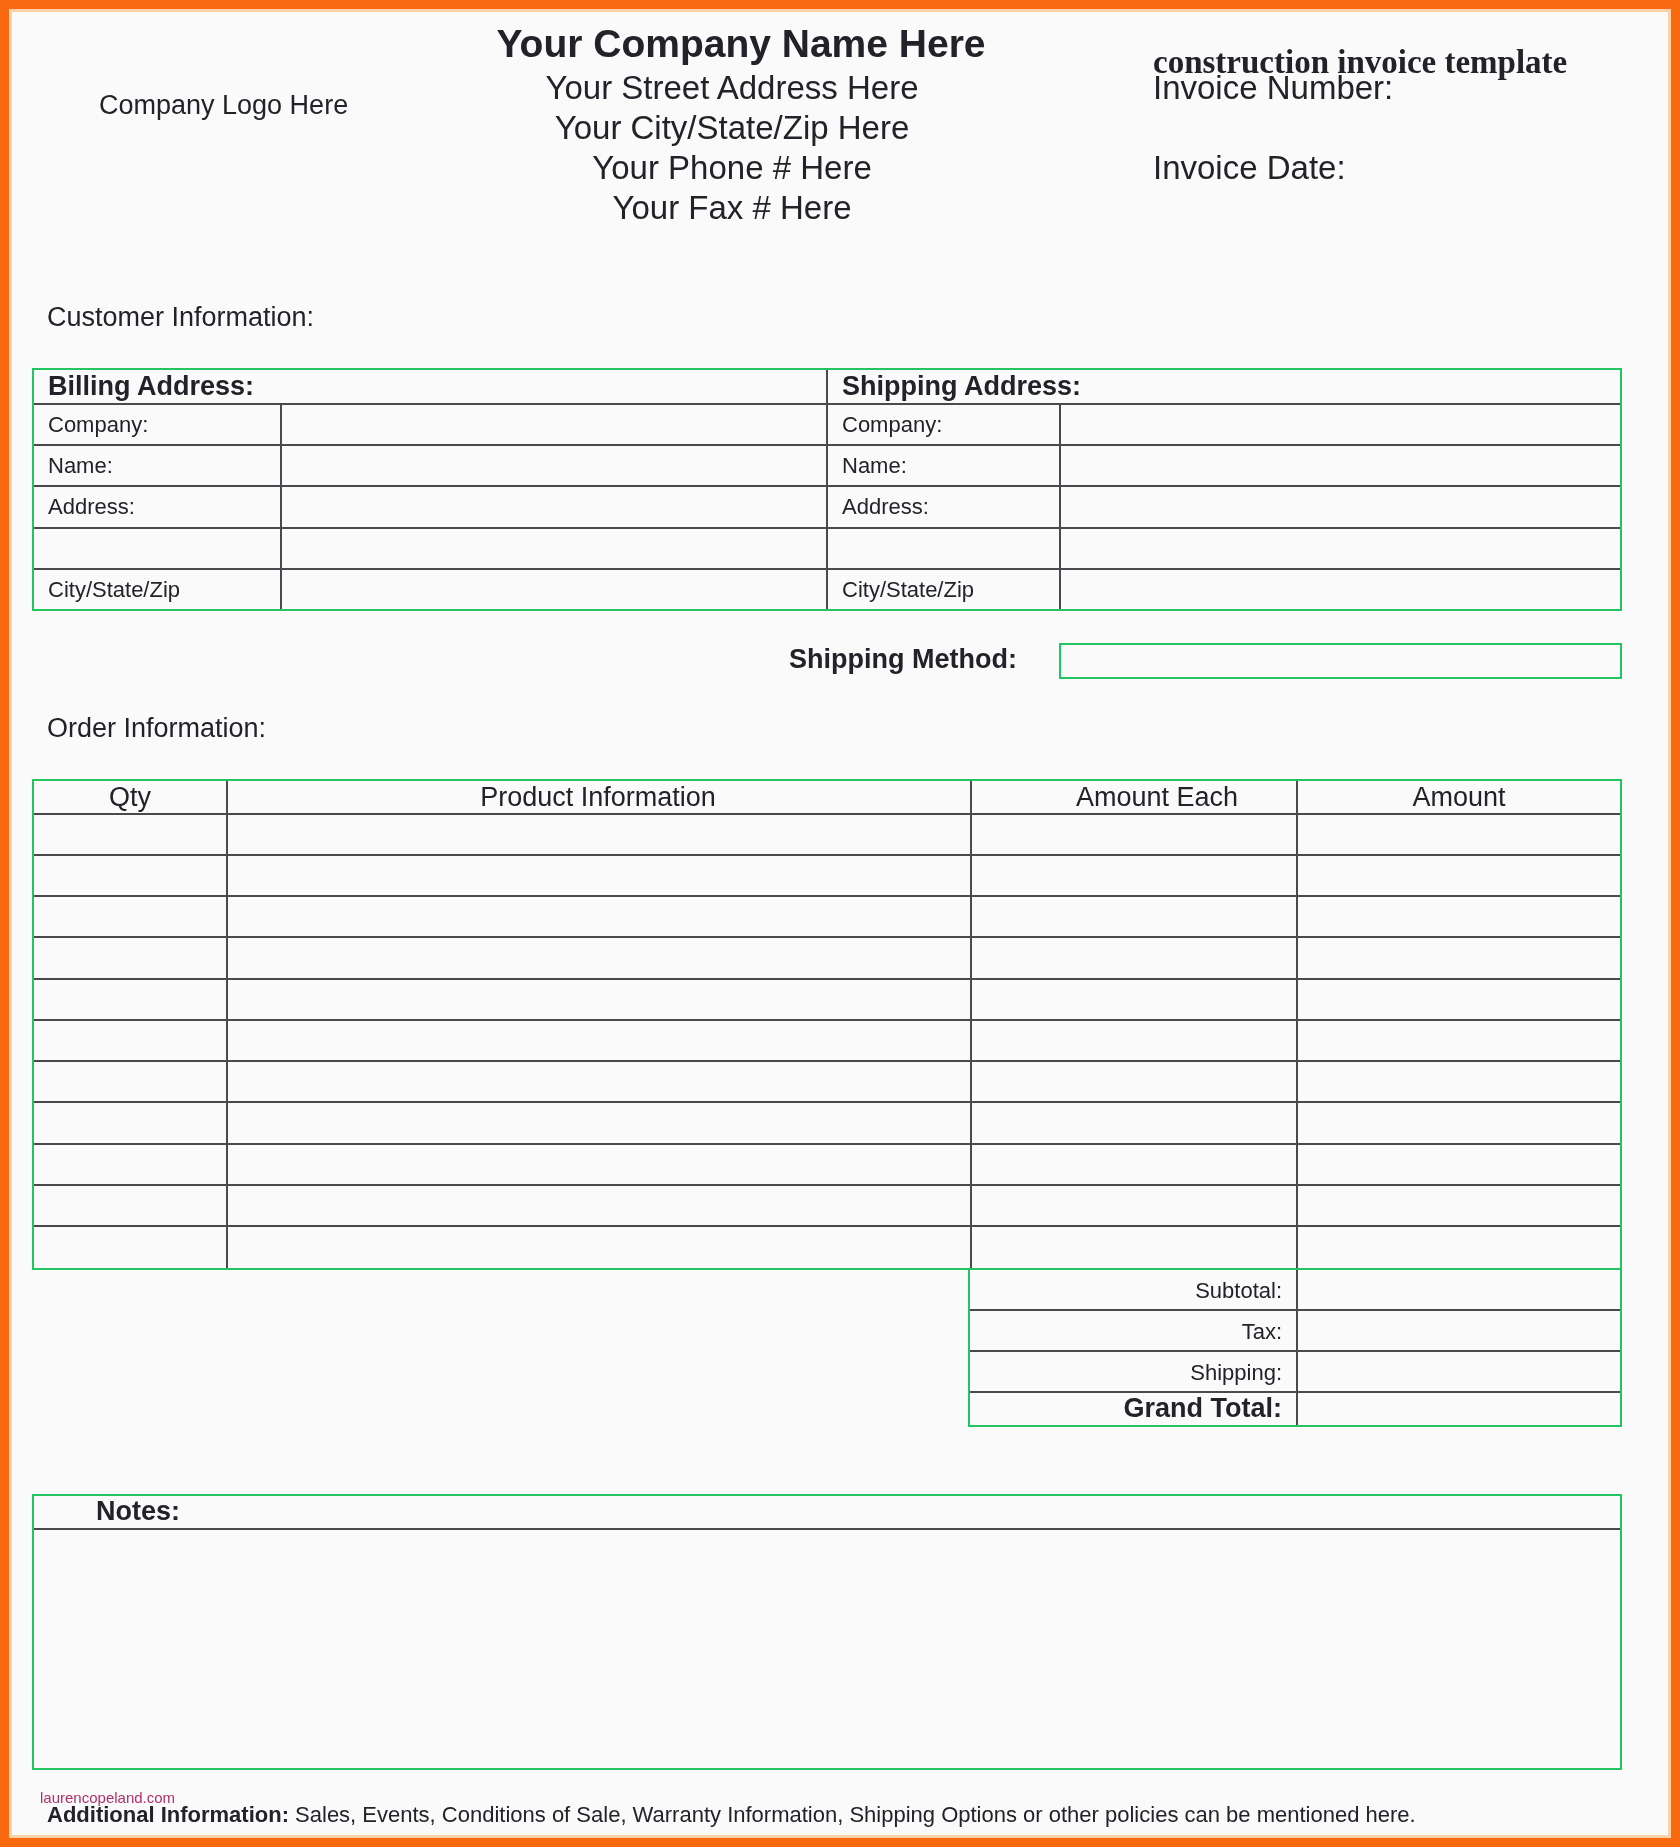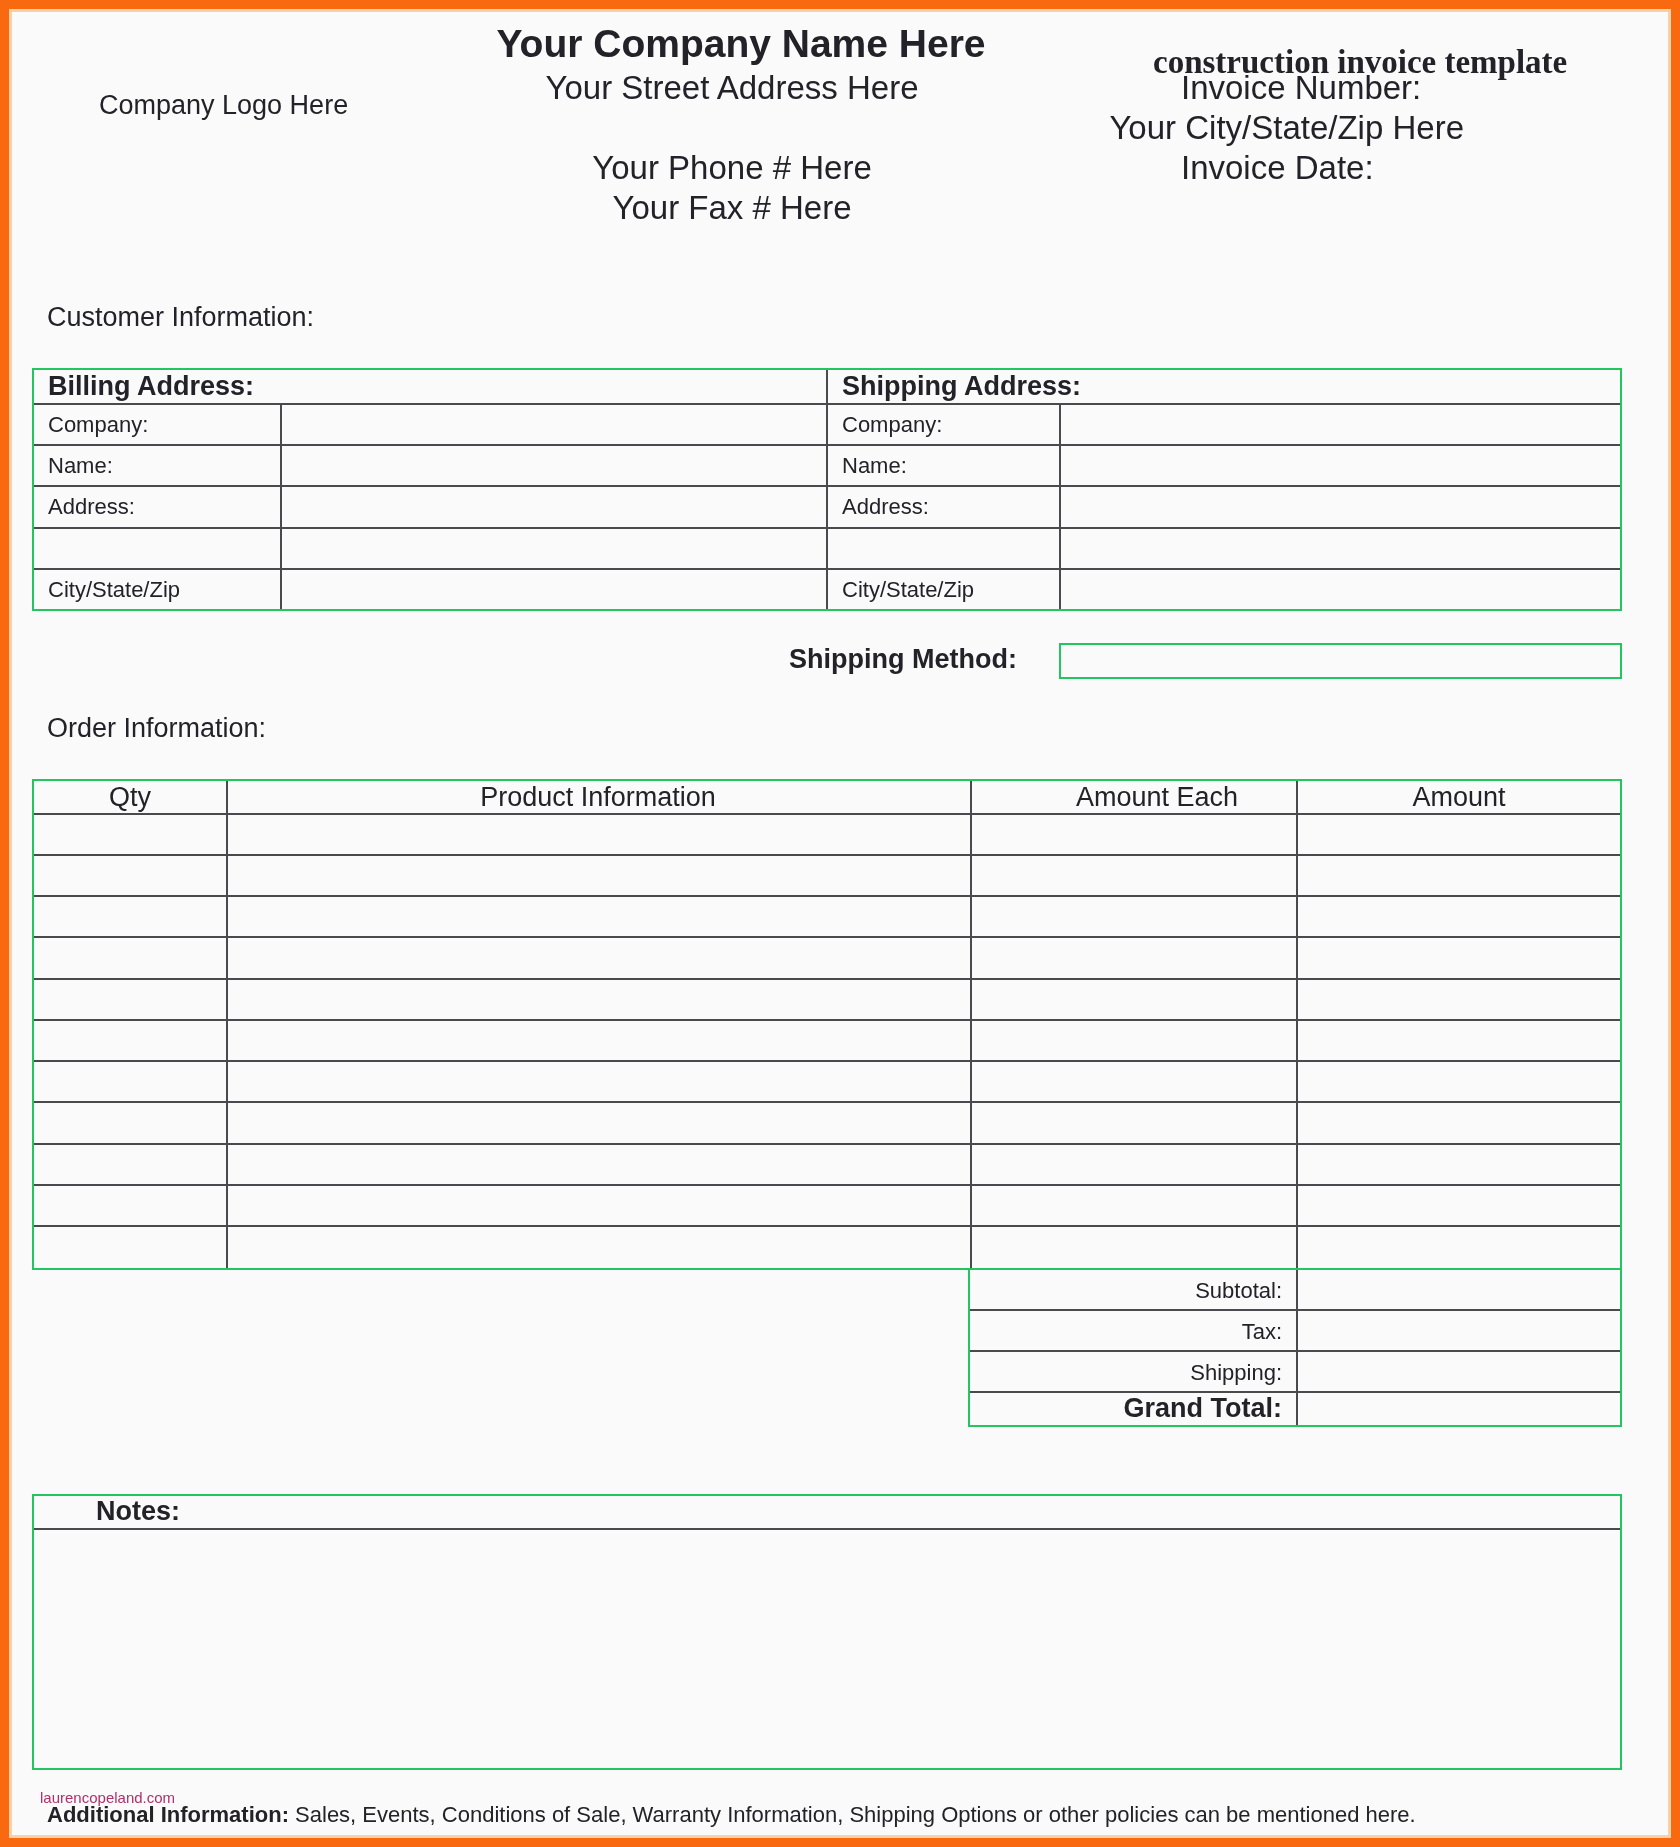--- a/index.html
+++ b/index.html
@@ -4,21 +4,21 @@
 <style>
   html,body{margin:0;padding:0;}
   body{width:1680px;height:1847px;position:relative;background:#fafafb;font-family:"Liberation Sans",sans-serif;color:#222228;overflow:hidden;}
   .frame{position:absolute;left:0;top:0;width:1680px;height:1847px;box-sizing:border-box;border:9px solid #f96a10;box-shadow:inset 0 0 0 3px #fbd2a8;}
   .abs{position:absolute;white-space:nowrap;}
   .logo{left:99px;top:90px;font-size:27px;}
   .company{left:0;width:1464px;text-align:center;}
   .company .name{position:absolute;left:0;right:0;top:22px;font-size:39px;font-weight:bold;margin-left:18px;}
   .company .line{position:absolute;left:0;right:0;font-size:33px;}
   .doc-title{left:1153px;top:28px;font-family:"Liberation Serif",serif;font-weight:bold;font-size:33px;margin-top:16px;}
-  .inv{left:1153px;font-size:33px;margin-left:28px;}
+  .inv{left:1153px;font-size:33px;}
   .section-label{left:47px;font-size:27px;}
   .grid{position:absolute;border:2px solid #22c55e;box-sizing:border-box;}
   .hline{position:absolute;height:2px;background:#4a4a4e;}
   .vline{position:absolute;width:2px;background:#4a4a4e;}
   .cell-text{position:absolute;font-size:22px;white-space:nowrap;}
   .bold-head{position:absolute;font-size:27px;font-weight:bold;white-space:nowrap;}
   .col-head{position:absolute;font-size:27px;font-weight:normal;text-align:center;top:781px;height:32px;line-height:32px;}
   .row-hit{position:absolute;}
   .tot-label{position:absolute;font-size:22px;text-align:right;width:300px;}
   .footer-mark{left:40px;top:1789px;font-size:15px;color:#b0306a;}
@@ -26,21 +26,21 @@
 </style>
 </head>
 <body>
 
 <div class="frame"></div>
 
 <div class="abs logo">Company Logo Here</div>
 <div class="abs company" style="top:0;height:240px;">
   <div class="name">Your Company Name Here</div>
   <div class="line" style="top:69px;">Your Street Address Here</div>
-  <div class="line" style="top:109px;text-align:right;">Your City/State/Zip Here</div>
+  <div class="line" style="top:109px;">Your City/State/Zip Here</div>
   <div class="line" style="top:149px;">Your Phone # Here</div>
   <div class="line" style="top:189px;">Your Fax # Here</div>
 </div>
 <div class="abs doc-title">construction invoice template</div>
 <div class="abs inv" style="top:69px;">Invoice Number:</div>
 <div class="abs inv" style="top:149px;">Invoice Date:</div>
 
 <div class="abs section-label" style="top:302px;">Customer Information:</div>
 
 <div class="grid" style="left:32px;top:368px;width:1590px;height:243px;">

